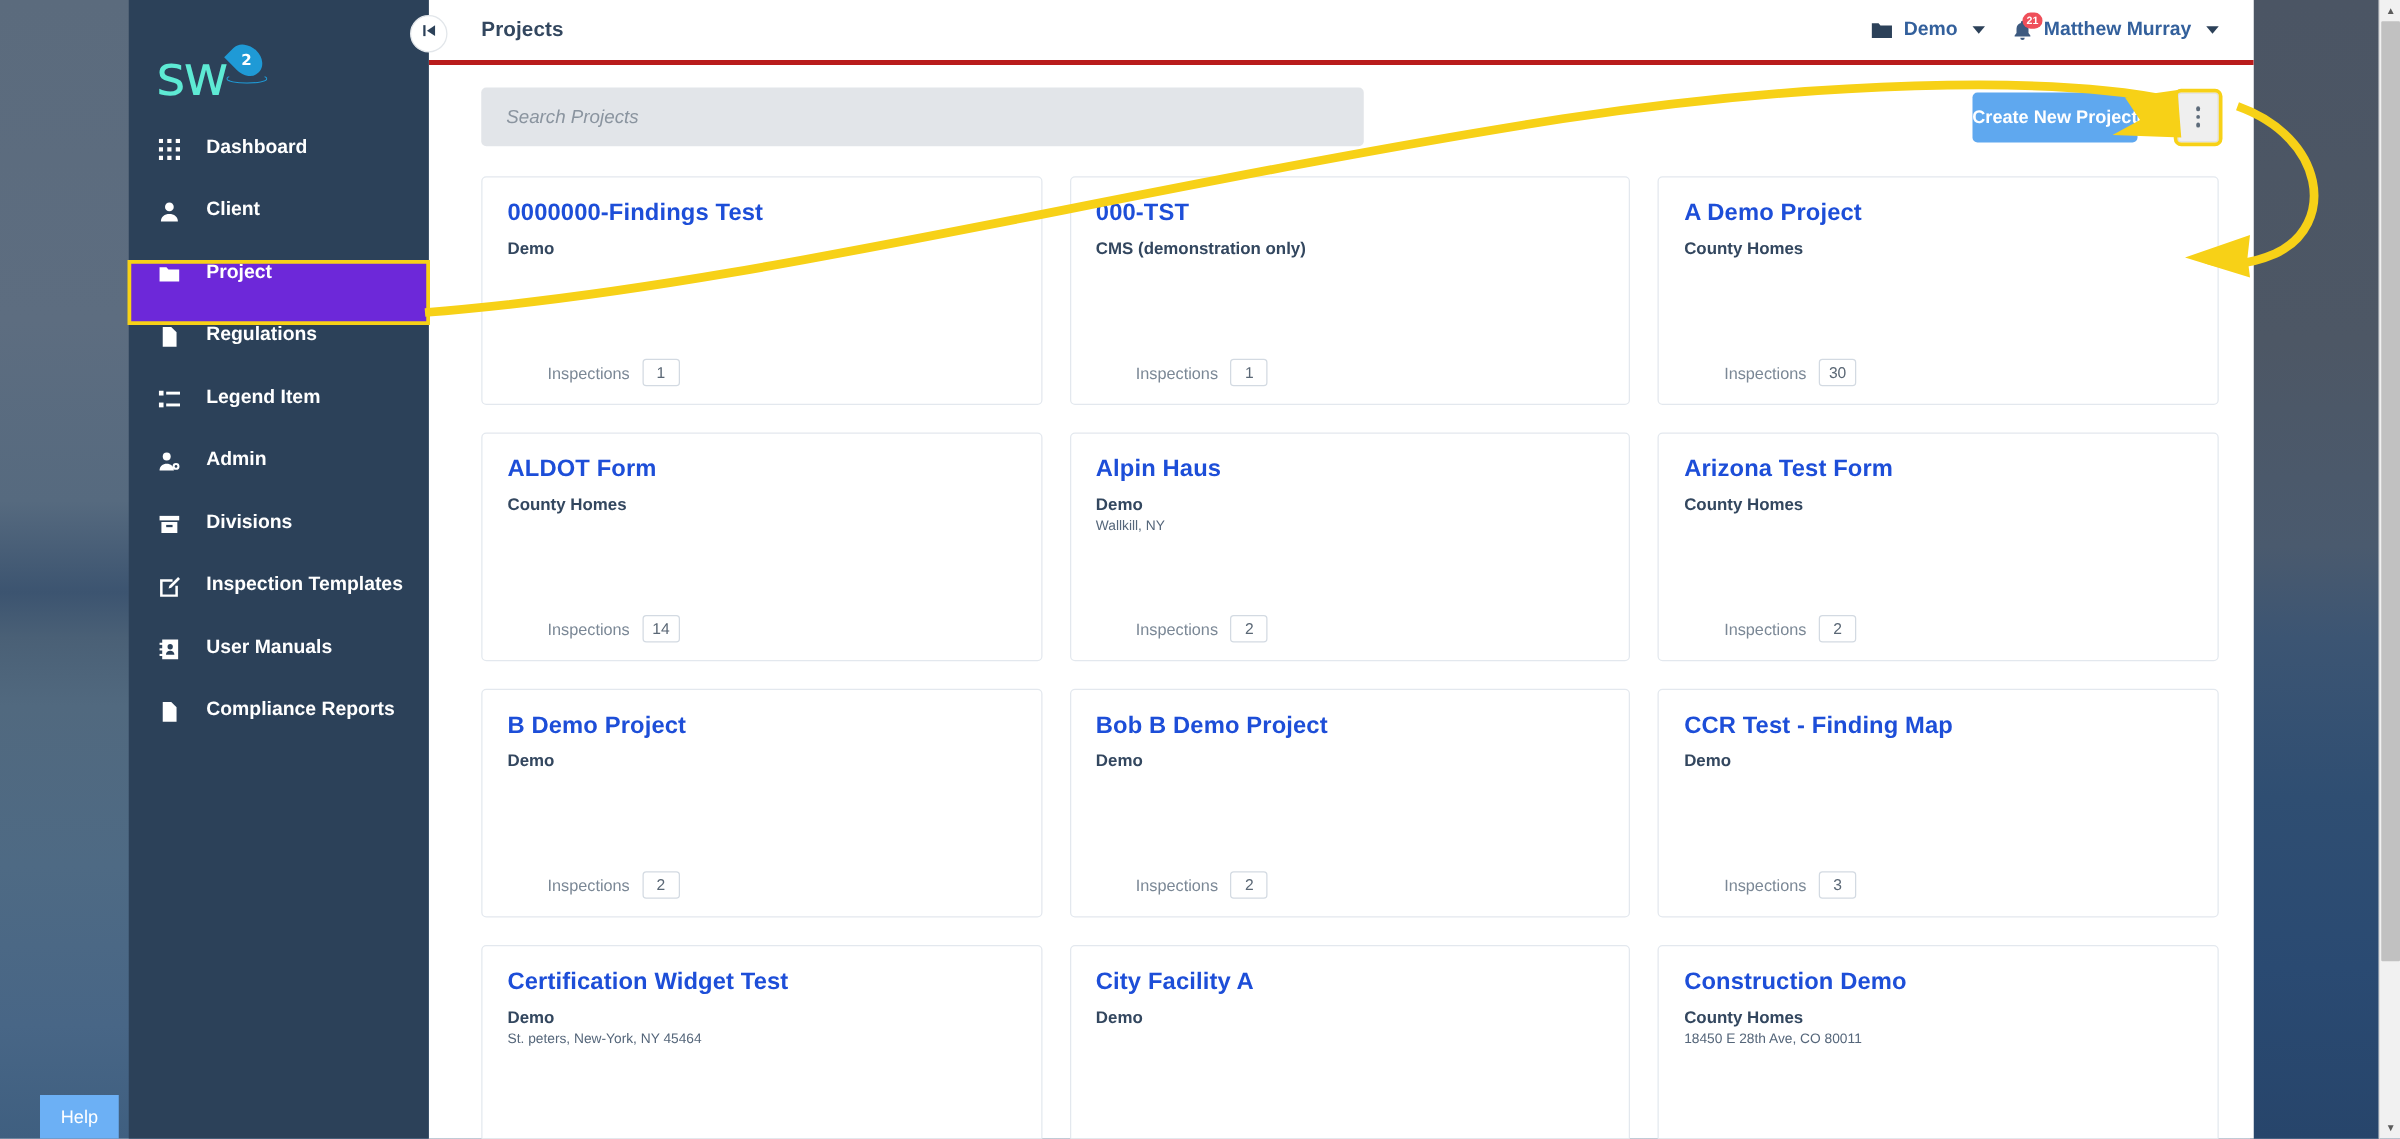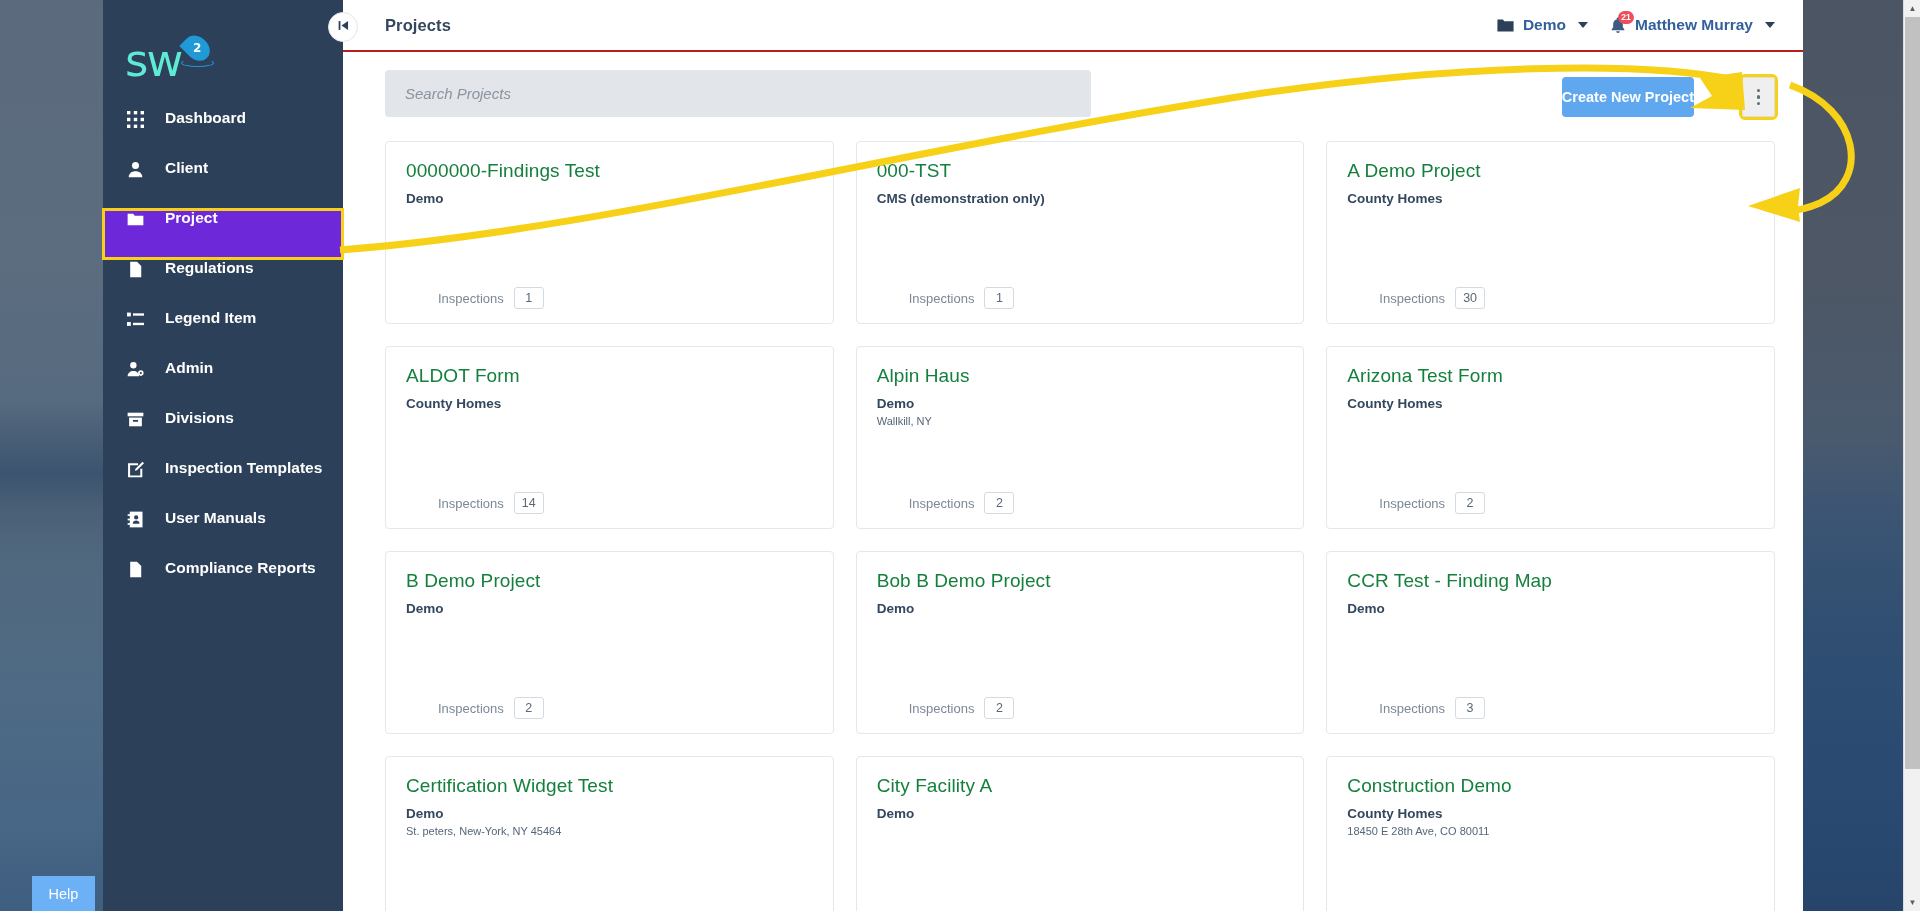--- a/index.html
+++ b/index.html
@@ -98,21 +98,21 @@
   }
   #collapse-toggle svg { width: 13px; height: 13px; fill: #2c4159; }
 
   
   #main {
     position: absolute; left: 343px; top: 0; width: 1460px; height: 911px;
     background: #ffffff; z-index: 10; overflow: hidden;
   }
   #topbar {
     height: 52px; display: flex; align-items: center;
-    padding: 0 28px 0 42px; border-bottom: 2px solid #b91c1c;
+    padding: 0 28px 0 42px; border-bottom: 4px solid #b91c1c;
   }
   #page-title {
     font-size: 16.5px; font-weight: 700; color: #33475f;
     letter-spacing: .1px;
   }
   #topbar-right { margin-left: auto; display: flex; align-items: center; gap: 22px; }
   .topbar-btn {
     display: flex; align-items: center; gap: 9px;
     color: #33609c; font-size: 15.5px; font-weight: 700; cursor: pointer;
   }
@@ -127,21 +127,21 @@
   .bell-badge {
     position: absolute; top: -6px; right: -8px;
     background: #ef4f5a; color: #fff; font-size: 8.5px; font-weight: 700;
     border-radius: 9px; min-width: 16px; height: 13px; padding: 0 3px;
     display: flex; align-items: center; justify-content: center;
     line-height: 1;
   }
 
   
   #toolbar {
-    display: flex; align-items: flex-end; padding: 18px 28px 12px 42px; gap: 16px;
+    display: flex; align-items: center; padding: 18px 28px 12px 42px; 
   }
   #search-input {
     width: 706px; height: 47px; background: #e2e5e9; border: none;
     border-radius: 4px; padding: 0 20px; font-size: 15px;
     color: #4a5663; font-style: italic;
     font-family: "Liberation Sans", sans-serif;
   }
   #search-input::placeholder { color: #8a949f; font-style: italic; }
   #create-new-project {
     margin-left: auto; background: #5fa8ef; color: #ffffff;
@@ -178,21 +178,21 @@
     padding: 12px 28px 0 42px;
     display: grid; grid-template-columns: repeat(3, 1fr);
     gap: 22px 22px;
   }
   .project-card {
     background: #ffffff; border: 1px solid #e3e8ee; border-radius: 4px;
     height: 183px; padding: 18px 20px 14px 20px;
     display: flex; flex-direction: column; cursor: pointer;
   }
   .card-title {
-    font-size: 19px; color: #15803d; font-weight: 400;
+    font-size: 19px; color: #1d4ed8; font-weight: 700;
     line-height: 1.2; margin-bottom: 8px; letter-spacing: .1px;
   }
   .card-client {
     font-size: 13.5px; font-weight: 700; color: #33475f; margin-bottom: 4px;
   }
   .card-address {
     font-size: 11px; color: #55667a; font-weight: 400;
   }
   .card-footer {
     margin-top: auto; display: flex; align-items: center; gap: 10px; margin-left: 32px;

